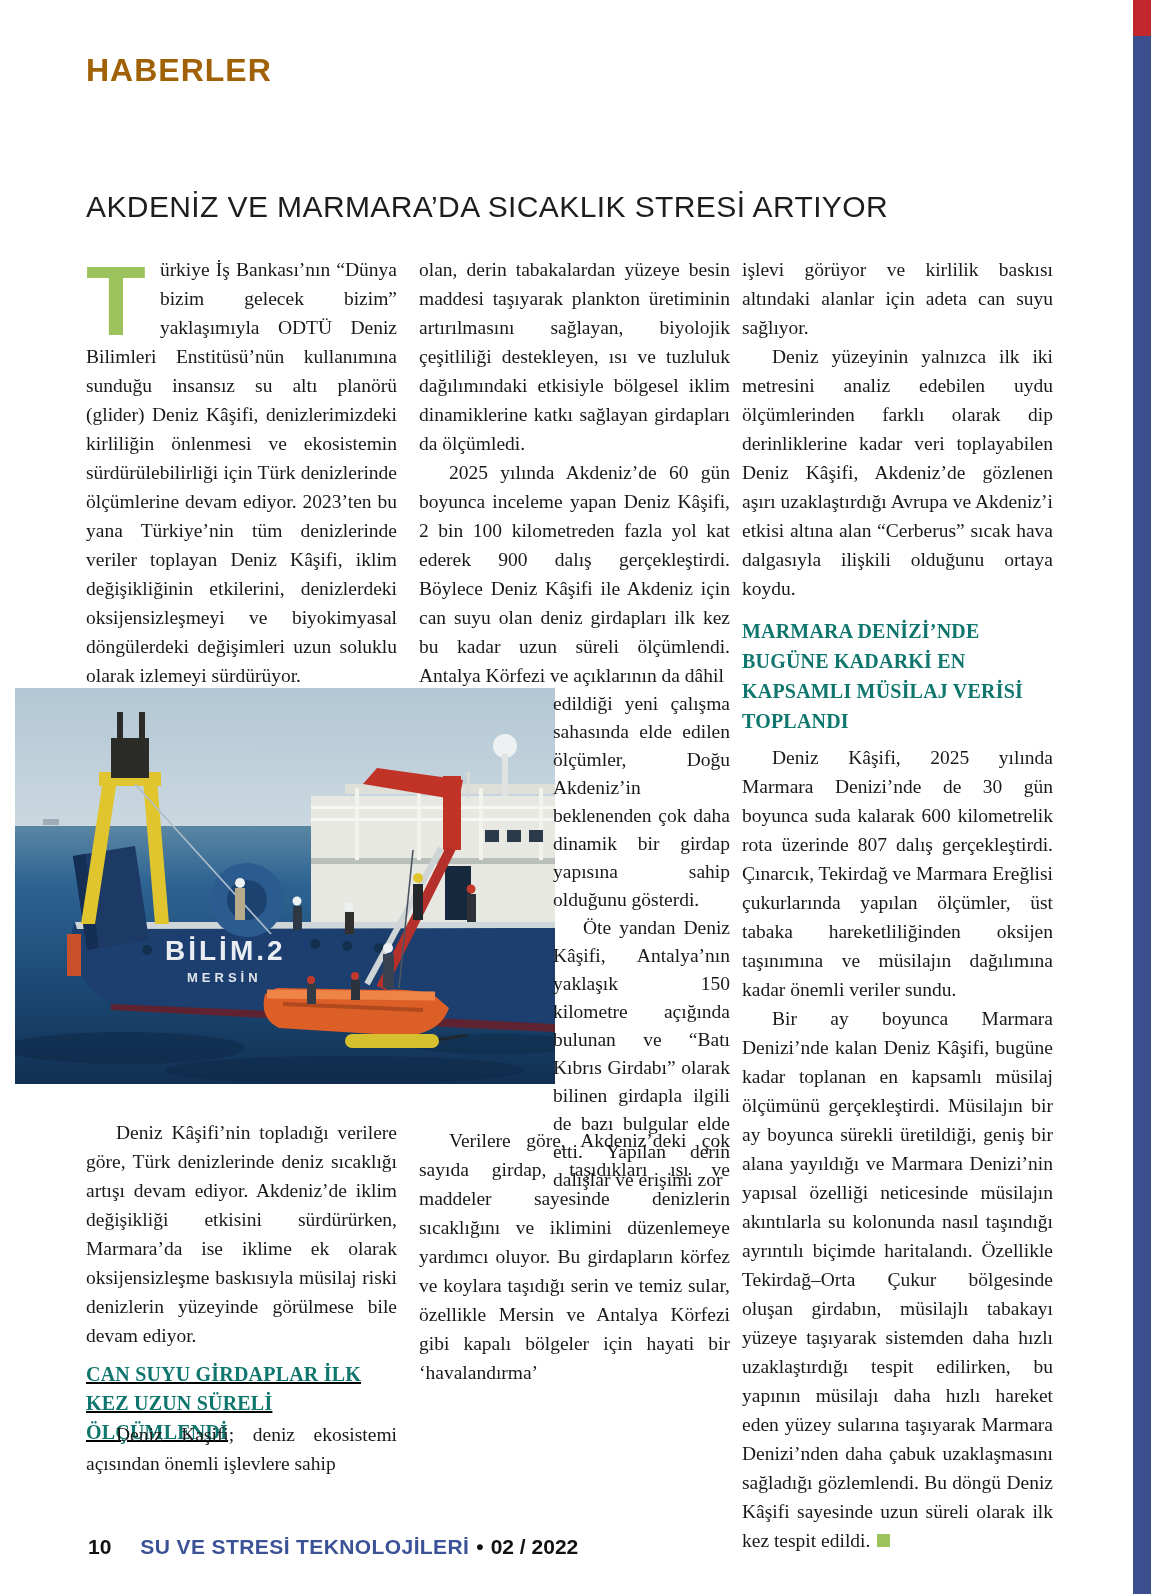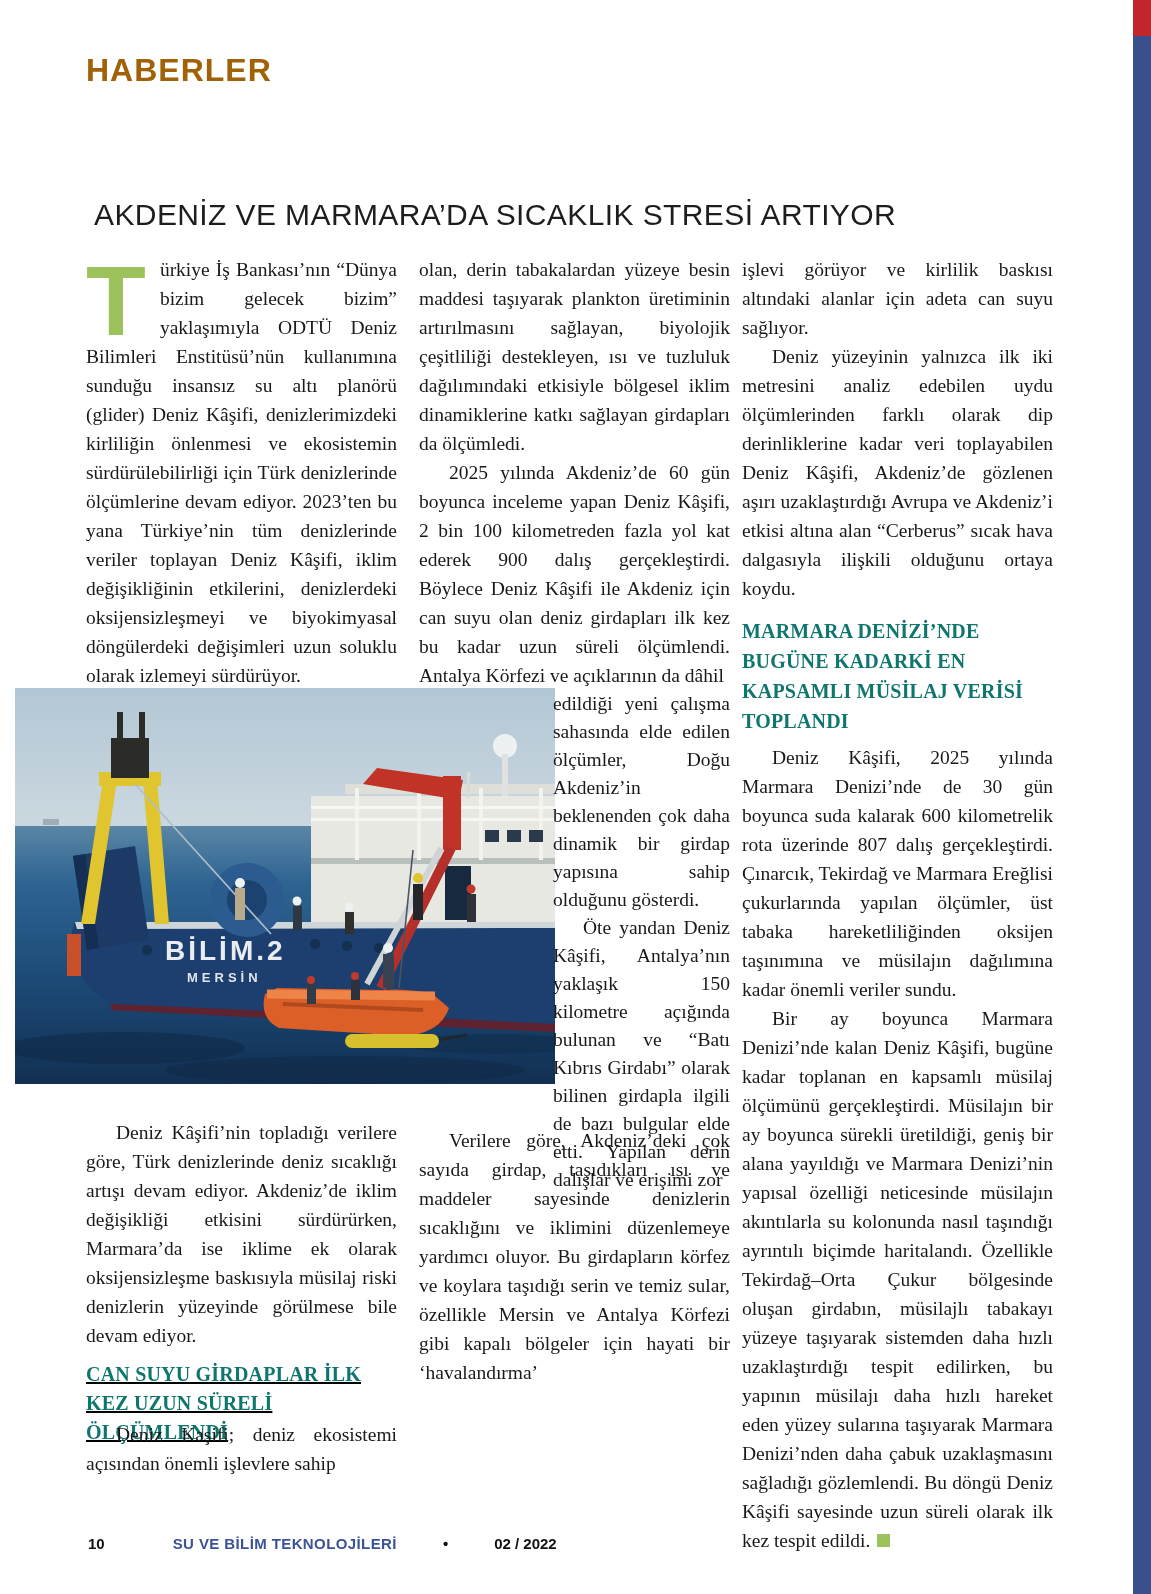--- a/index.html
+++ b/index.html
@@ -11,21 +11,21 @@
   .edge-bar { position:absolute; right:0; width:18px; }
   .edge-bar.red  { top:0; height:36px; }
   .edge-bar.blue { top:36px; height:1558px; }
 
   .section-label {
     position:absolute; left:86px; top:52px; margin:0;
     font-family:"Liberation Sans","DejaVu Sans",sans-serif;
     font-size:32px; font-weight:700; letter-spacing:1px;
   }
   .article-title {
-    position:absolute; left:86px; top:190px; margin:8px; width:980px;
+    position:absolute; left:86px; top:190px; margin:0; width:980px;
     font-family:"Liberation Sans","DejaVu Sans",sans-serif;
     font-size:30px; font-weight:400; letter-spacing:0.4px; color:#1d1d1b;
   }
 
   .col { position:absolute; }
   .body-p {
     margin:0; text-align:justify; color:#191919;
     font-size:19.5px; line-height:29px;
     font-family:"Liberation Serif","DejaVu Serif",serif;
   }
@@ -57,22 +57,22 @@
 
   .photo {
     position:absolute; left:15px; top:688px; width:540px; height:396px; margin:0;
     overflow:hidden;
   }
   .photo svg { display:block; }
 
   .page-footer {
     position:absolute; left:88px; top:1535px;
     font-family:"Liberation Sans","DejaVu Sans",sans-serif;
-    font-size:15px; font-weight:700; color:#111;
-    display:flex; align-items:baseline;gap:39px;
+    font-size:21px; font-weight:700; color:#111;
+    display:flex; align-items:baseline;
   }
   .page-num { margin-right:29px; color:#111; }
   .mag-title { letter-spacing:0.4px; }
   .issue-sep { margin:0 7px; }
 </style>
 </head>
 <body>
 
 <div class="page">
 
@@ -216,18 +216,18 @@
   <div class="col col3">
     <p class="body-p">işlevi görüyor ve kirlilik baskısı altındaki alanlar için adeta can suyu sağlıyor.</p>
     <p class="body-p indent">Deniz yüzeyinin yalnızca ilk iki metresini analiz edebilen uydu ölçümlerinden farklı olarak dip derinliklerine kadar veri toplayabilen Deniz Kâşifi, Akdeniz’de gözlenen aşırı uzaklaştırdığı Avrupa ve Akdeniz’i etkisi altına alan “Cerberus” sıcak hava dalgasıyla ilişkili olduğunu ortaya koydu.</p>
     <h3 class="subhead">MARMARA DENİZİ’NDE BUGÜNE KADARKİ EN KAPSAMLI MÜSİLAJ VERİSİ TOPLANDI</h3>
     <p class="body-p indent">Deniz Kâşifi, 2025 yılında Marmara Denizi’nde de 30 gün boyunca suda kalarak 600 kilometrelik rota üzerinde 807 dalış gerçekleştirdi. Çınarcık, Tekirdağ ve Marmara Ereğlisi çukurlarında yapılan ölçümler, üst tabaka hareketliliğinden oksijen taşınımına ve müsilajın dağılımına kadar önemli veriler sundu.</p>
     <p class="body-p indent"><span>Bir ay boyunca Marmara Denizi’nde kalan Deniz Kâşifi, bugüne kadar toplanan en kapsamlı müsilaj ölçümünü gerçekleştirdi. Müsilajın bir ay boyunca sürekli üretildiği, geniş bir alana yayıldığı ve Marmara Denizi’nin yapısal özelliği neticesinde müsilajın akıntılarla su kolonunda nasıl taşındığı ayrıntılı biçimde haritalandı. Özellikle Tekirdağ–Orta Çukur bölgesinde oluşan girdabın, müsilajlı tabakayı yüzeye taşıyarak sistemden daha hızlı uzaklaştırdığı tespit edilirken, bu yapının müsilajı daha hızlı hareket eden yüzey sularına taşıyarak Marmara Denizi’nden daha çabuk uzaklaşmasını sağladığı gözlemlendi. Bu döngü Deniz Kâşifi sayesinde uzun süreli olarak ilk kez tespit edildi.</span><span class="end-mark" style="background:#9cc25b"></span></p>
   </div>
 
   <div class="page-footer">
     <span class="page-num">10</span>
-    <span class="mag-title" style="color:#3c5296">SU VE BİLİM TEKNOLOJİLERİ</span>
+    <span class="mag-title" style="color:#3c5296">SU VE STRESİ TEKNOLOJİLERİ</span>
     <span class="issue-sep">•</span>
     <span class="issue">02 / 2022</span>
   </div>
 
 </div>
 
 </body></html>

